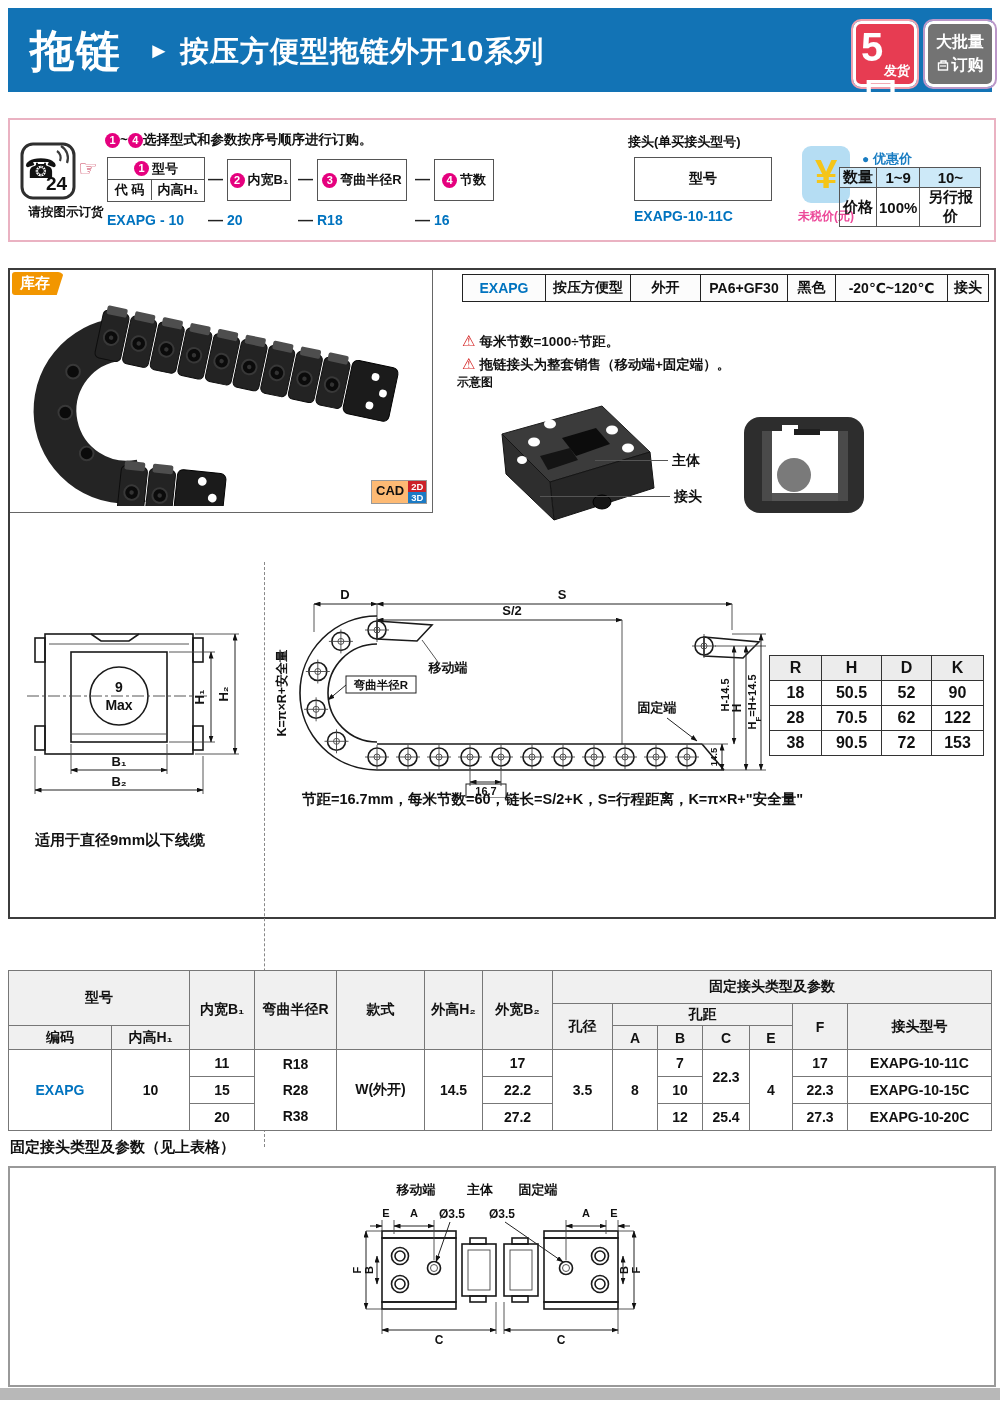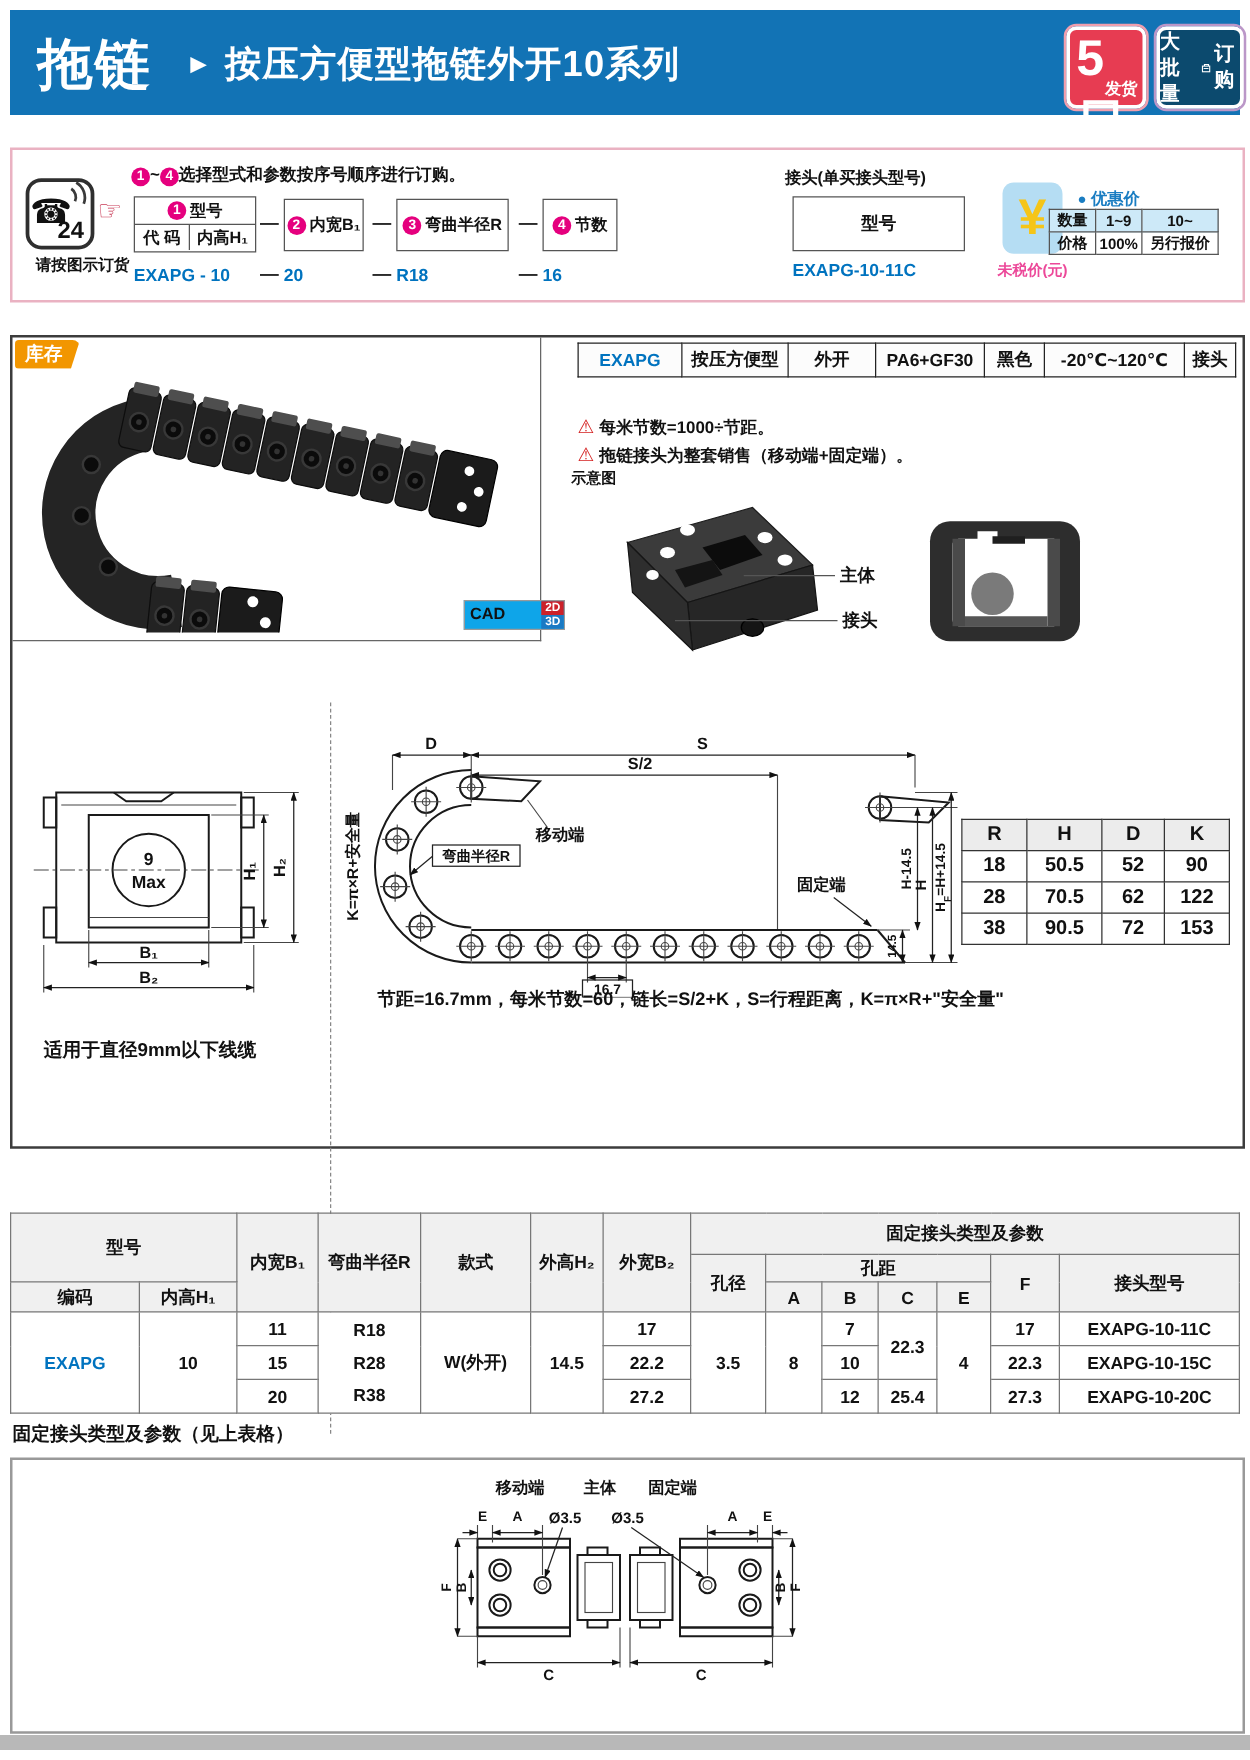--- a/index.html
+++ b/index.html
@@ -8,22 +8,22 @@
   .abs{position:absolute;}
   
   #hdr{left:8px;top:8px;width:984px;height:84px;background:#1273b5;}
   #hdr .cat{left:22px;top:14px;font-size:44px;font-weight:bold;color:#fff;letter-spacing:2px;}
   #hdr .arr{left:140px;top:30px;font-size:22px;color:#fff;}
   #hdr .ttl{left:172px;top:24px;font-size:29px;font-weight:bold;color:#fff;letter-spacing:1px;}
   .badge{border:3px solid #fff;border-radius:8px;color:#fff;}
   #badge-ship{left:845px;top:13px;width:58px;height:60px;background:#e73c52;outline:2px solid #f09fae;}
   #badge-ship .b5{position:absolute;left:5px;top:1px;font-size:40px;font-weight:bold;}
   #badge-ship .bf{position:absolute;right:4px;bottom:4px;font-size:13px;font-weight:bold;}
-  #badge-bulk{left:917px;top:13px;width:64px;height:60px;background:#0c4a6e;outline:2px solid #bb97c8;
-              display:flex;flex-direction:row;align-items:center;justify-content:center;gap:2px;}
+  #badge-bulk{left:917px;top:13px;width:64px;height:60px;background:#737373;outline:2px solid #bb97c8;
+              display:flex;flex-direction:column;align-items:center;justify-content:center;gap:2px;}
   #badge-bulk .l1{font-size:16px;font-weight:bold;}
   #badge-bulk .l2{font-size:16px;font-weight:bold;display:flex;align-items:center;gap:2px;}
   
   #order{left:8px;top:118px;width:984px;height:120px;border:2px solid #eab2c2;background:#fff;}
   .cn{display:inline-block;width:15px;height:15px;line-height:15px;border-radius:50%;background:#e5007e;
       color:#fff;font-size:11px;font-weight:bold;text-align:center;}
   #order .instr{left:95px;top:11px;font-size:13.5px;font-weight:bold;}
   .obox{border:1.2px solid #555;background:#fff;}
   .obox .r1{height:21px;border-bottom:1.2px solid #555;display:flex;align-items:center;justify-content:center;gap:3px;font-size:13px;font-weight:bold;}
   .obox .r2{display:flex;height:20px;font-size:13px;font-weight:bold;}
@@ -35,32 +35,32 @@
   #phone-cap{left:0px;top:84px;width:112px;text-align:center;font-size:12.5px;font-weight:bold;}
   #hand{left:68px;top:36px;font-size:22px;color:#c83a56;}
   #joint-title{left:618px;top:13px;font-size:13px;font-weight:bold;}
   #joint-box{left:624px;top:37px;width:136px;height:42px;border:1.2px solid #555;display:flex;align-items:center;justify-content:center;font-size:14px;font-weight:bold;}
   #joint-val{left:624px;top:88px;width:136px;}
   #yen-box{left:792px;top:26px;width:48px;height:57px;background:#b5ddf3;border-radius:9px;display:flex;align-items:center;justify-content:center;}
   #yen-box span{font-size:40px;font-weight:bold;color:#f5c518;}
   #price-cap{left:780px;top:88px;width:72px;text-align:center;font-size:12px;font-weight:bold;color:#ec4899;}
   #disc-title{left:852px;top:30px;font-size:13px;font-weight:bold;color:#1a7dc2;}
   #disc-title .dot{color:#1a7dc2;font-size:12px;}
-  #disc-tbl{left:829px;top:47px;border-collapse:collapse;font-size:12px;font-weight:bold;}
+  #disc-tbl{left:829px;top:47px;border-collapse:collapse;font-size:15px;font-weight:bold;}
   #disc-tbl td{border:1px solid #555;text-align:center;height:17px;padding:0 2px;}
   #disc-tbl tr:first-child td{background:#cde9f8;}
   #disc-tbl .cA{width:32px;} #disc-tbl .cB{width:32px;} #disc-tbl .cC{width:56px;}
   
   #main{left:8px;top:268px;width:984px;height:647px;border:2.5px solid #3c3c3c;background:#fff;}
   #photo{left:0;top:0;width:422px;height:242px;border-right:1.2px solid #666;border-bottom:1.2px solid #666;}
   #stock{left:2px;top:2px;background:#f29600;color:#fff;font-weight:bold;font-size:15px;padding:2px 14px 2px 8px;
          clip-path:polygon(0 0,100% 0,86% 100%,0 100%);border-radius:3px 6px 0 3px;}
-  #cadb{left:361px;top:210px;display:flex;align-items:stretch;border:1px solid #999;background:#0ea5e9;}
+  #cadb{left:361px;top:210px;display:flex;align-items:stretch;border:1px solid #999;background:#fdba74;}
   #cadb .c{font-size:13px;font-weight:bold;padding:2px 4px;}
-  #cadb .dcol{display:flex;flex-direction:column;margin-left:25px;}
+  #cadb .dcol{display:flex;flex-direction:column;}
   #cadb .d2{background:#cc2229;color:#fff;font-size:9.5px;font-weight:bold;padding:0 3px;flex:1;display:flex;align-items:center;}
   #cadb .d3{background:#1b7ac4;color:#fff;font-size:9.5px;font-weight:bold;padding:0 3px;flex:1;display:flex;align-items:center;}
   #spec-tbl{left:452px;top:4px;border-collapse:collapse;font-size:14px;font-weight:bold;table-layout:fixed;}
   #spec-tbl td{border:1.5px solid #222;text-align:center;padding:0 2px;}
   #spec-tbl tr:first-child td{height:22px;background:#fcfcfc;}
   #spec-tbl tr:last-child td{height:26px;}
   .mag{color:#b5077f;} .blu{color:#0073bf;}
   .warn-line{font-size:13.5px;font-weight:bold;}
   .warn-ico{color:#d42222;font-size:15px;margin-right:4px;}
   #schem-title{left:447px;top:104px;font-size:12px;font-weight:bold;text-align:center;}

